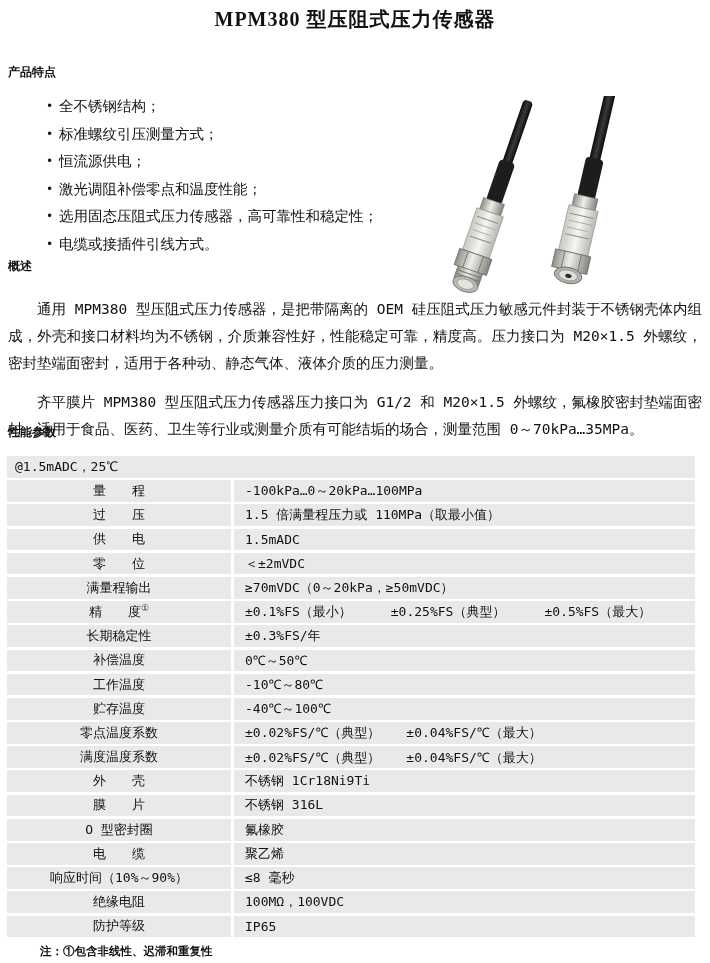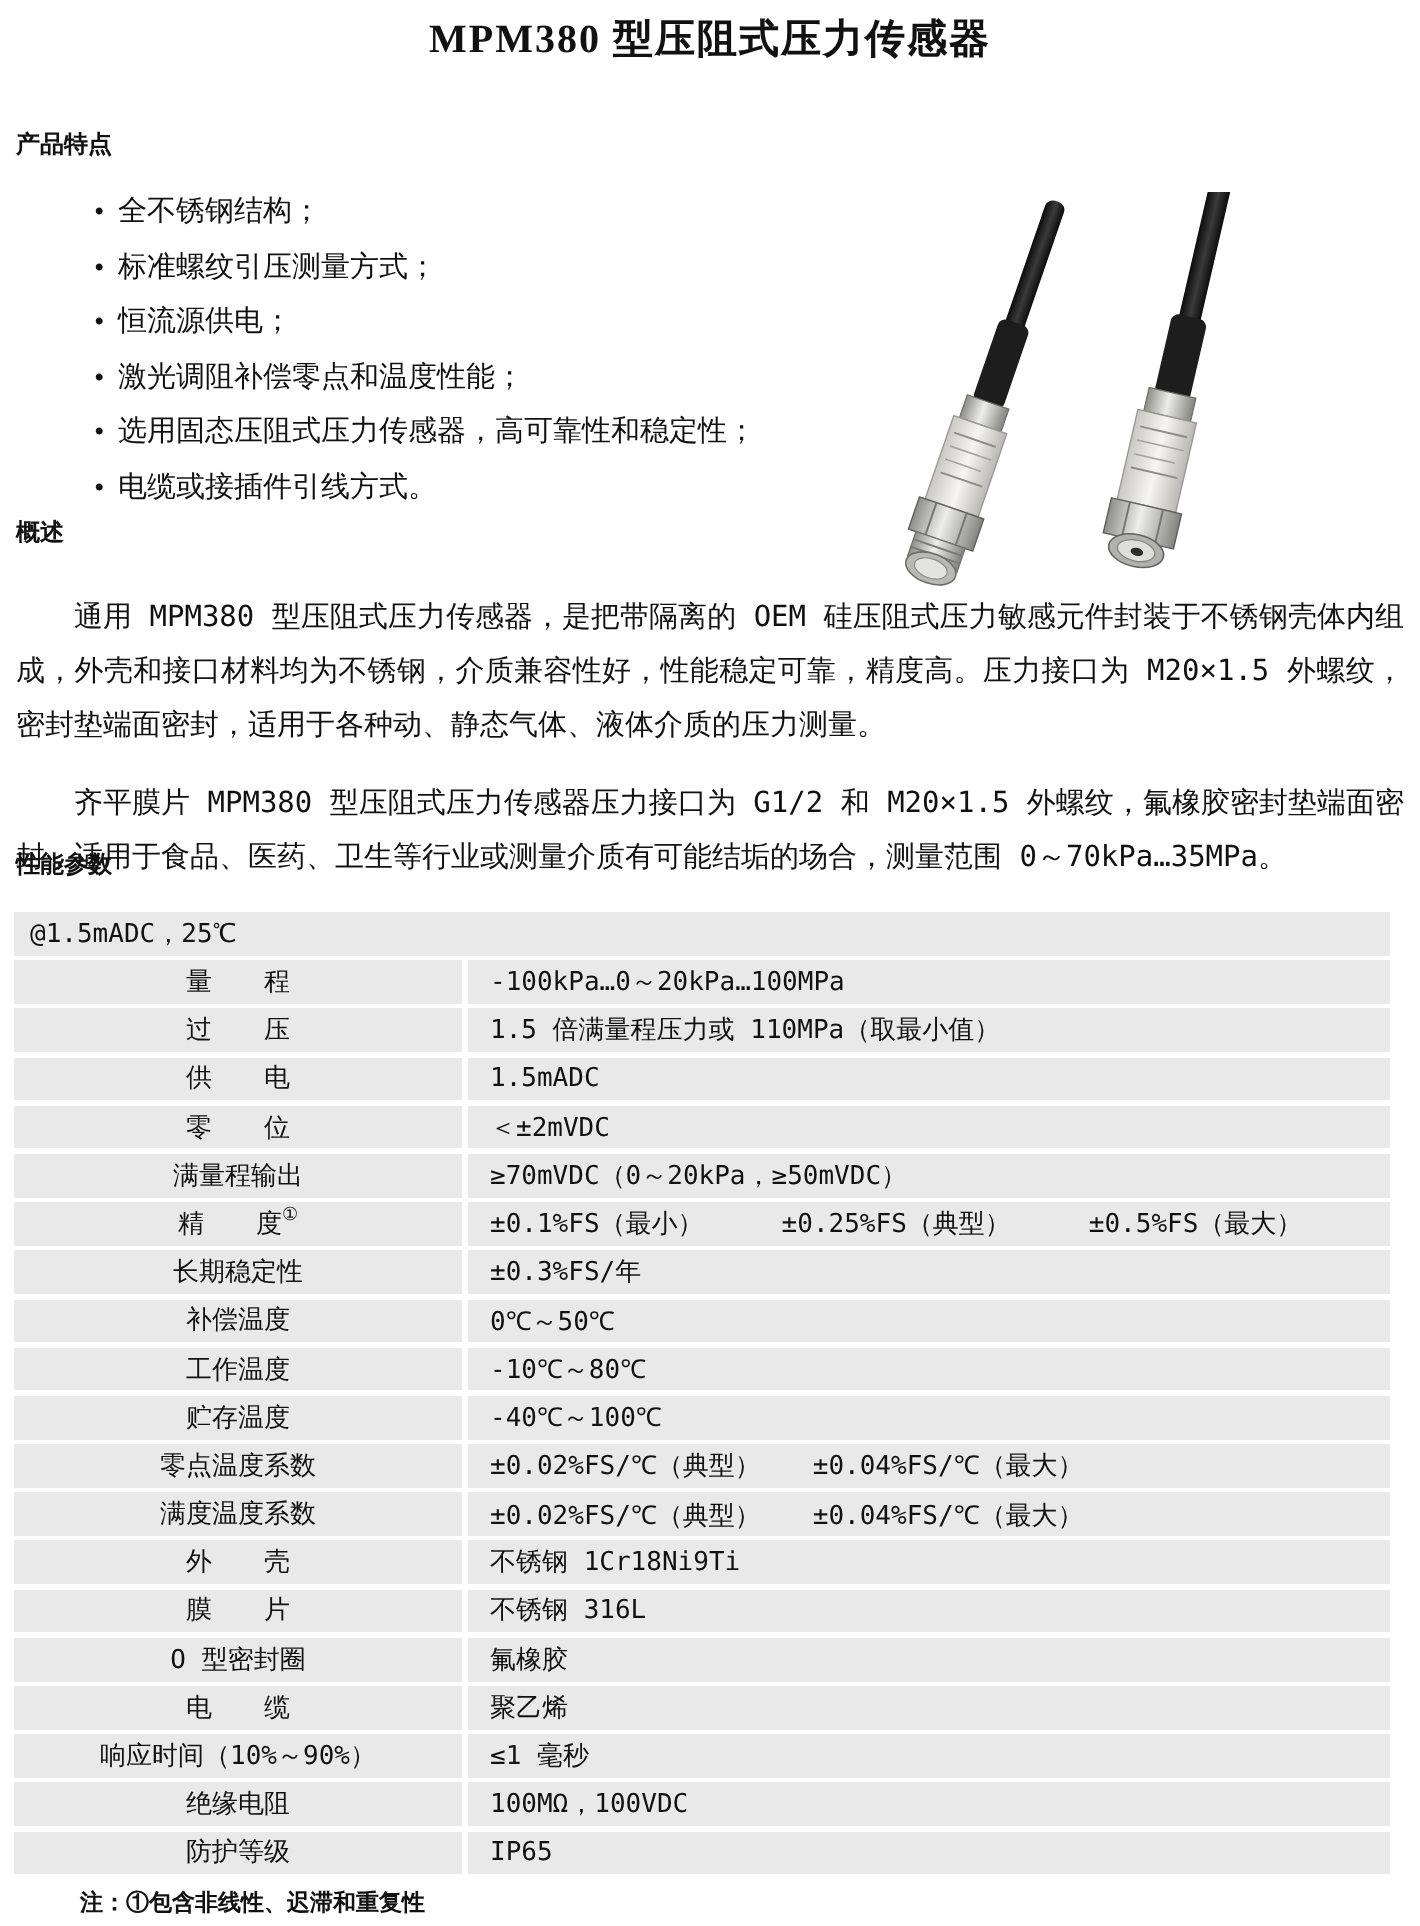--- a/index.html
+++ b/index.html
@@ -265,21 +265,21 @@
     <div class="trow">
       <div class="cell label">O 型密封圈</div>
       <div class="cell value">氟橡胶</div>
     </div>
     <div class="trow">
       <div class="cell label">电　　缆</div>
       <div class="cell value">聚乙烯</div>
     </div>
     <div class="trow">
       <div class="cell label">响应时间（10%～90%）</div>
-      <div class="cell value">≤1 毫秒</div>
+      <div class="cell value">≤8 毫秒</div>
     </div>
     <div class="trow">
       <div class="cell label">绝缘电阻</div>
       <div class="cell value">100MΩ，100VDC</div>
     </div>
     <div class="trow">
       <div class="cell label">防护等级</div>
       <div class="cell value">IP65</div>
     </div>
   </div>

